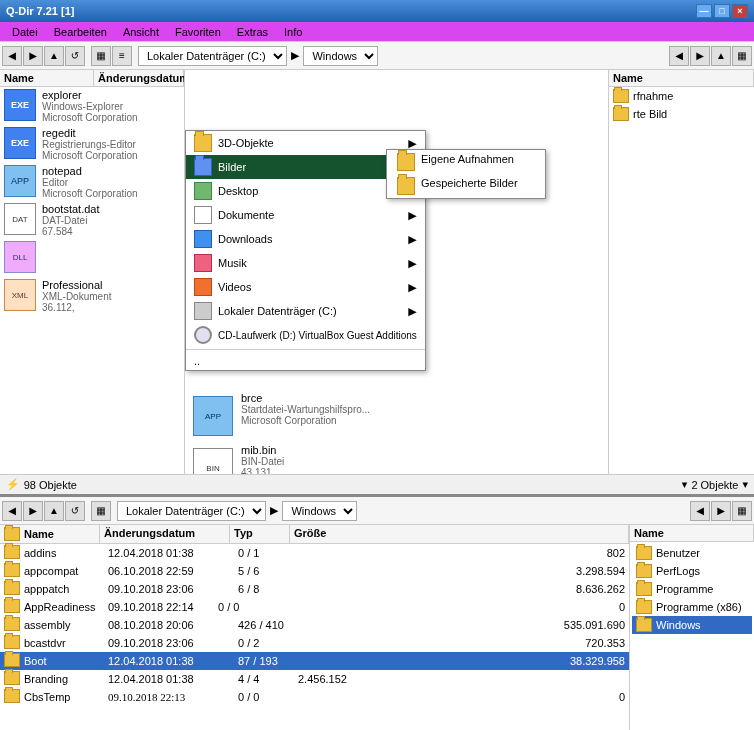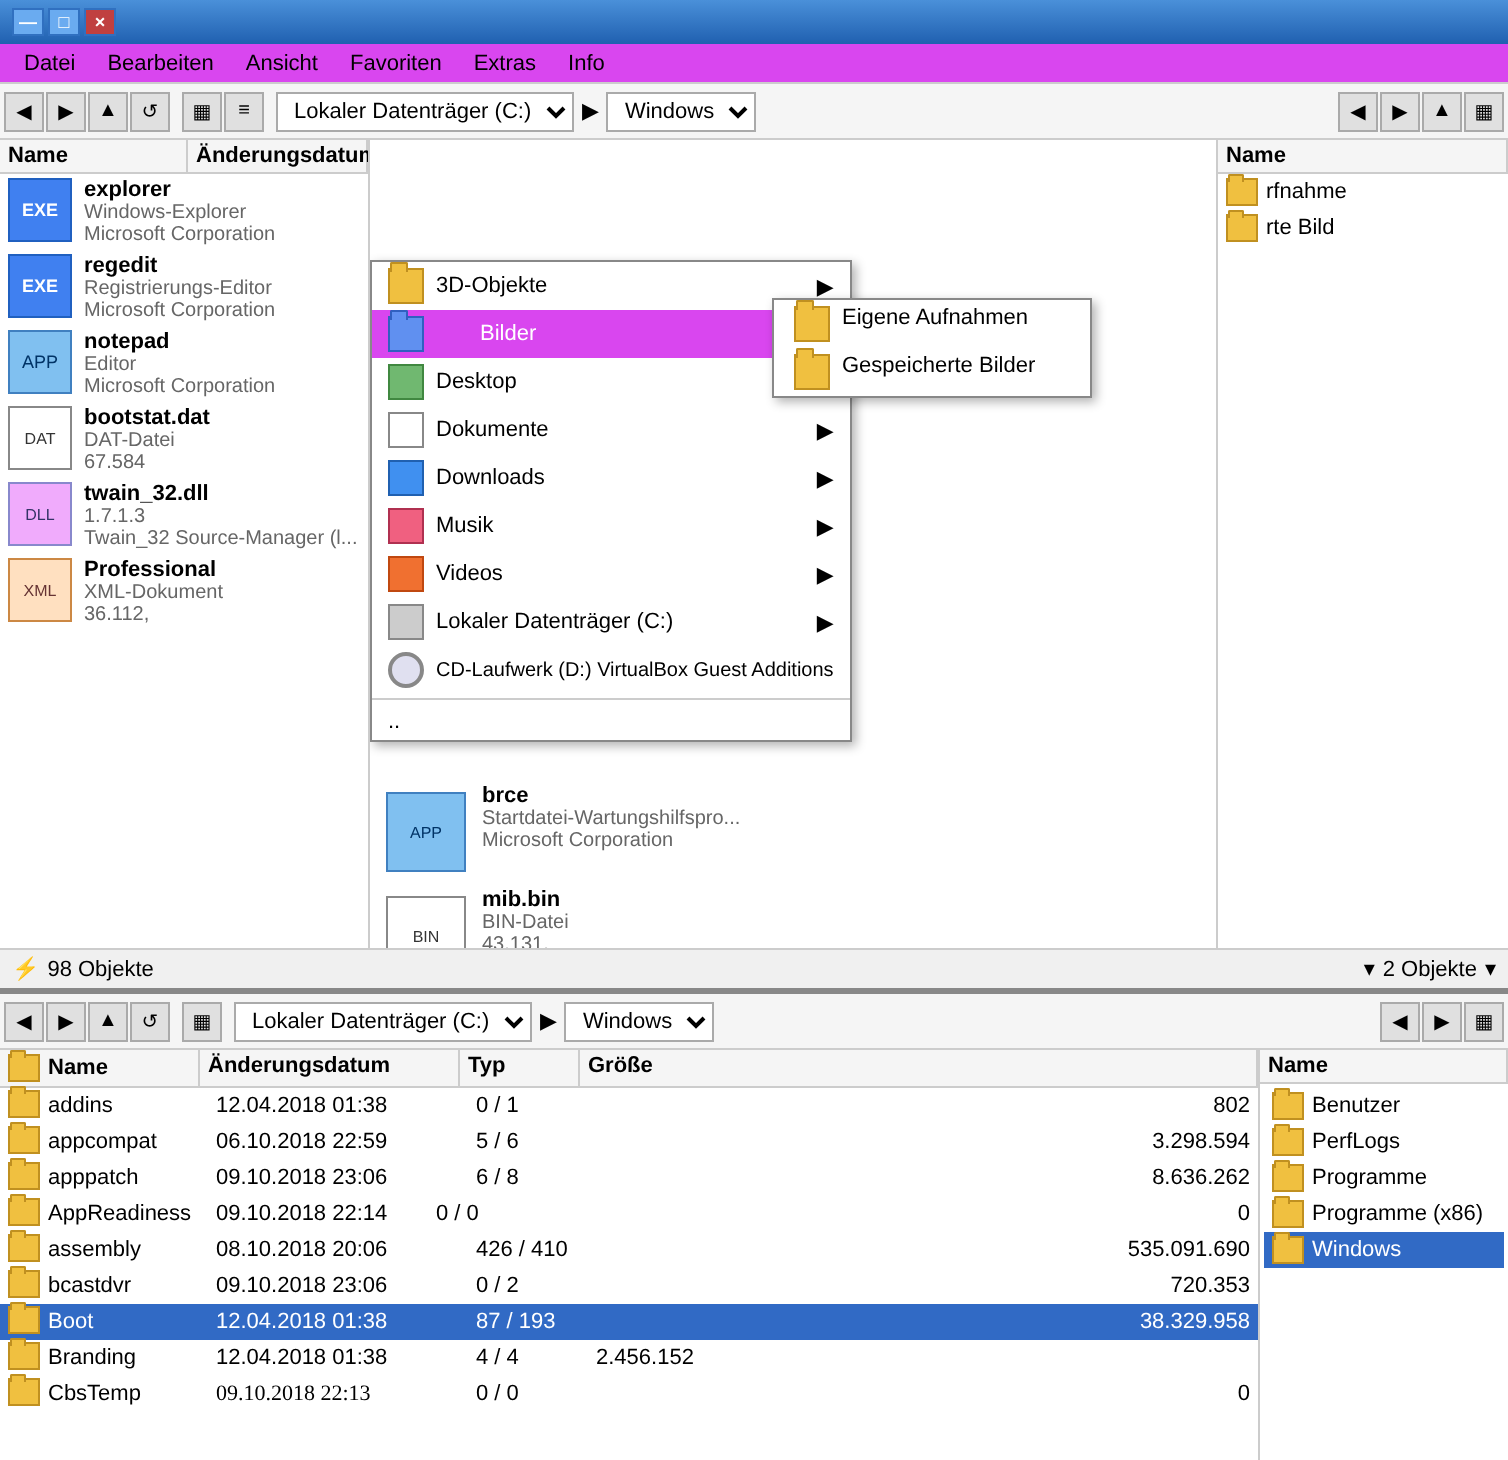--- a/index.html
+++ b/index.html
@@ -28,35 +28,35 @@
     .top-content { flex: 1; display: flex; overflow: hidden; }
 
     
     .left-panel { width: 185px; border-right: 1px solid #ccc; overflow-y: auto; background: white; }
     .panel-header { display: flex; background: #f5f5f5; border-bottom: 1px solid #ccc; }
     .col-header { padding: 2px 4px; font-size: 11px; font-weight: bold; cursor: pointer; border-right: 1px solid #ccc; }
 
     .file-item { display: flex; align-items: flex-start; padding: 2px 4px; cursor: pointer; min-height: 38px; }
     .file-icon { width: 32px; height: 32px; margin-right: 6px; flex-shrink: 0; }
     .file-info { flex: 1; overflow: hidden; }
-    .file-name { font-size: 11px; font-weight: bold; }
+    .file-name { font-size: 11px; font-weight: normal; }
     .file-desc { font-size: 10px; color: #666; }
     .file-desc2 { font-size: 10px; color: #666; }
 
     
     .middle-panel { flex: 1; border-right: 1px solid #ccc; overflow-y: auto; background: white; position: relative; }
 
     
     .right-panel { width: 145px; overflow-y: auto; background: white; }
 
     
     .context-menu-overlay { position: absolute; top: 0; left: 0; right: 0; bottom: 0; z-index: 10; pointer-events: none; }
     .context-menu { position: absolute; top: 60px; left: 0px; background: white; border: 1px solid #888; box-shadow: 2px 2px 5px rgba(0,0,0,0.3); min-width: 200px; pointer-events: all; z-index: 20; }
     .context-menu-item { display: flex; align-items: center; padding: 3px 8px; cursor: pointer; font-size: 11px; }
-    .context-menu-item.active { background: #d946ef; color: white; gap: 22px; }
+    .context-menu-item.active { background: #14532d; color: white; }
     .context-menu-item .item-icon { width: 18px; height: 18px; margin-right: 6px; flex-shrink: 0; }
     .context-menu-item .arrow { margin-left: auto; }
     .context-menu-separator { height: 1px; background: #ccc; margin: 2px 0; }
 
     
     .submenu { position: absolute; top: 60px; left: 200px; background: white; border: 1px solid #888; box-shadow: 2px 2px 5px rgba(0,0,0,0.3); min-width: 160px; pointer-events: all; z-index: 30; }
     .submenu-item { display: flex; padding: 3px 10px; cursor: pointer; font-size: 11px; }
     .submenu-item .item-icon { width: 18px; height: 18px; margin-right: 6px; flex-shrink: 0; }
 
     
@@ -113,20 +113,21 @@
     
     .mid-file-item { display: flex; align-items: flex-start; padding: 2px 4px; cursor: pointer; min-height: 52px; }
     .mid-file-icon { width: 48px; height: 48px; flex-shrink: 0; }
 
     .bottom-right-items { padding: 2px; }
   </style>
 </head>
 <body>
 
 <div class="title-bar">
+  <span class="title-bar-text">Q-Dir 7.21 [1]</span>
   <div class="title-bar-buttons">
     <div class="tb-btn">—</div>
     <div class="tb-btn">□</div>
     <div class="tb-btn" style="background:#c04040;">×</div>
   </div>
 </div>
 
 <div class="menu-bar">
   <span class="menu-item">Datei</span>
   <span class="menu-item">Bearbeiten</span>
@@ -197,25 +198,20 @@
       <div class="file-item">
         <div class="file-icon icon-file" style="font-size:8px;">DAT</div>
         <div class="file-info">
           <div class="file-name">bootstat.dat</div>
           <div class="file-desc">DAT-Datei</div>
           <div class="file-desc2">67.584</div>
         </div>
       </div>
       <div class="file-item">
         <div class="file-icon icon-sys" style="font-size:8px;">DLL</div>
-        <div class="file-info">
-          <div class="file-name">twain_32.dll</div>
-          <div class="file-desc">1.7.1.3</div>
-          <div class="file-desc2">Twain_32 Source-Manager (l...</div>
-        </div>
       </div>
       <div class="file-item">
         <div class="file-icon icon-xml" style="font-size:8px;">XML</div>
         <div class="file-info">
           <div class="file-name">Professional</div>
           <div class="file-desc">XML-Dokument</div>
           <div class="file-desc2">36.112,</div>
         </div>
       </div>
     </div>

